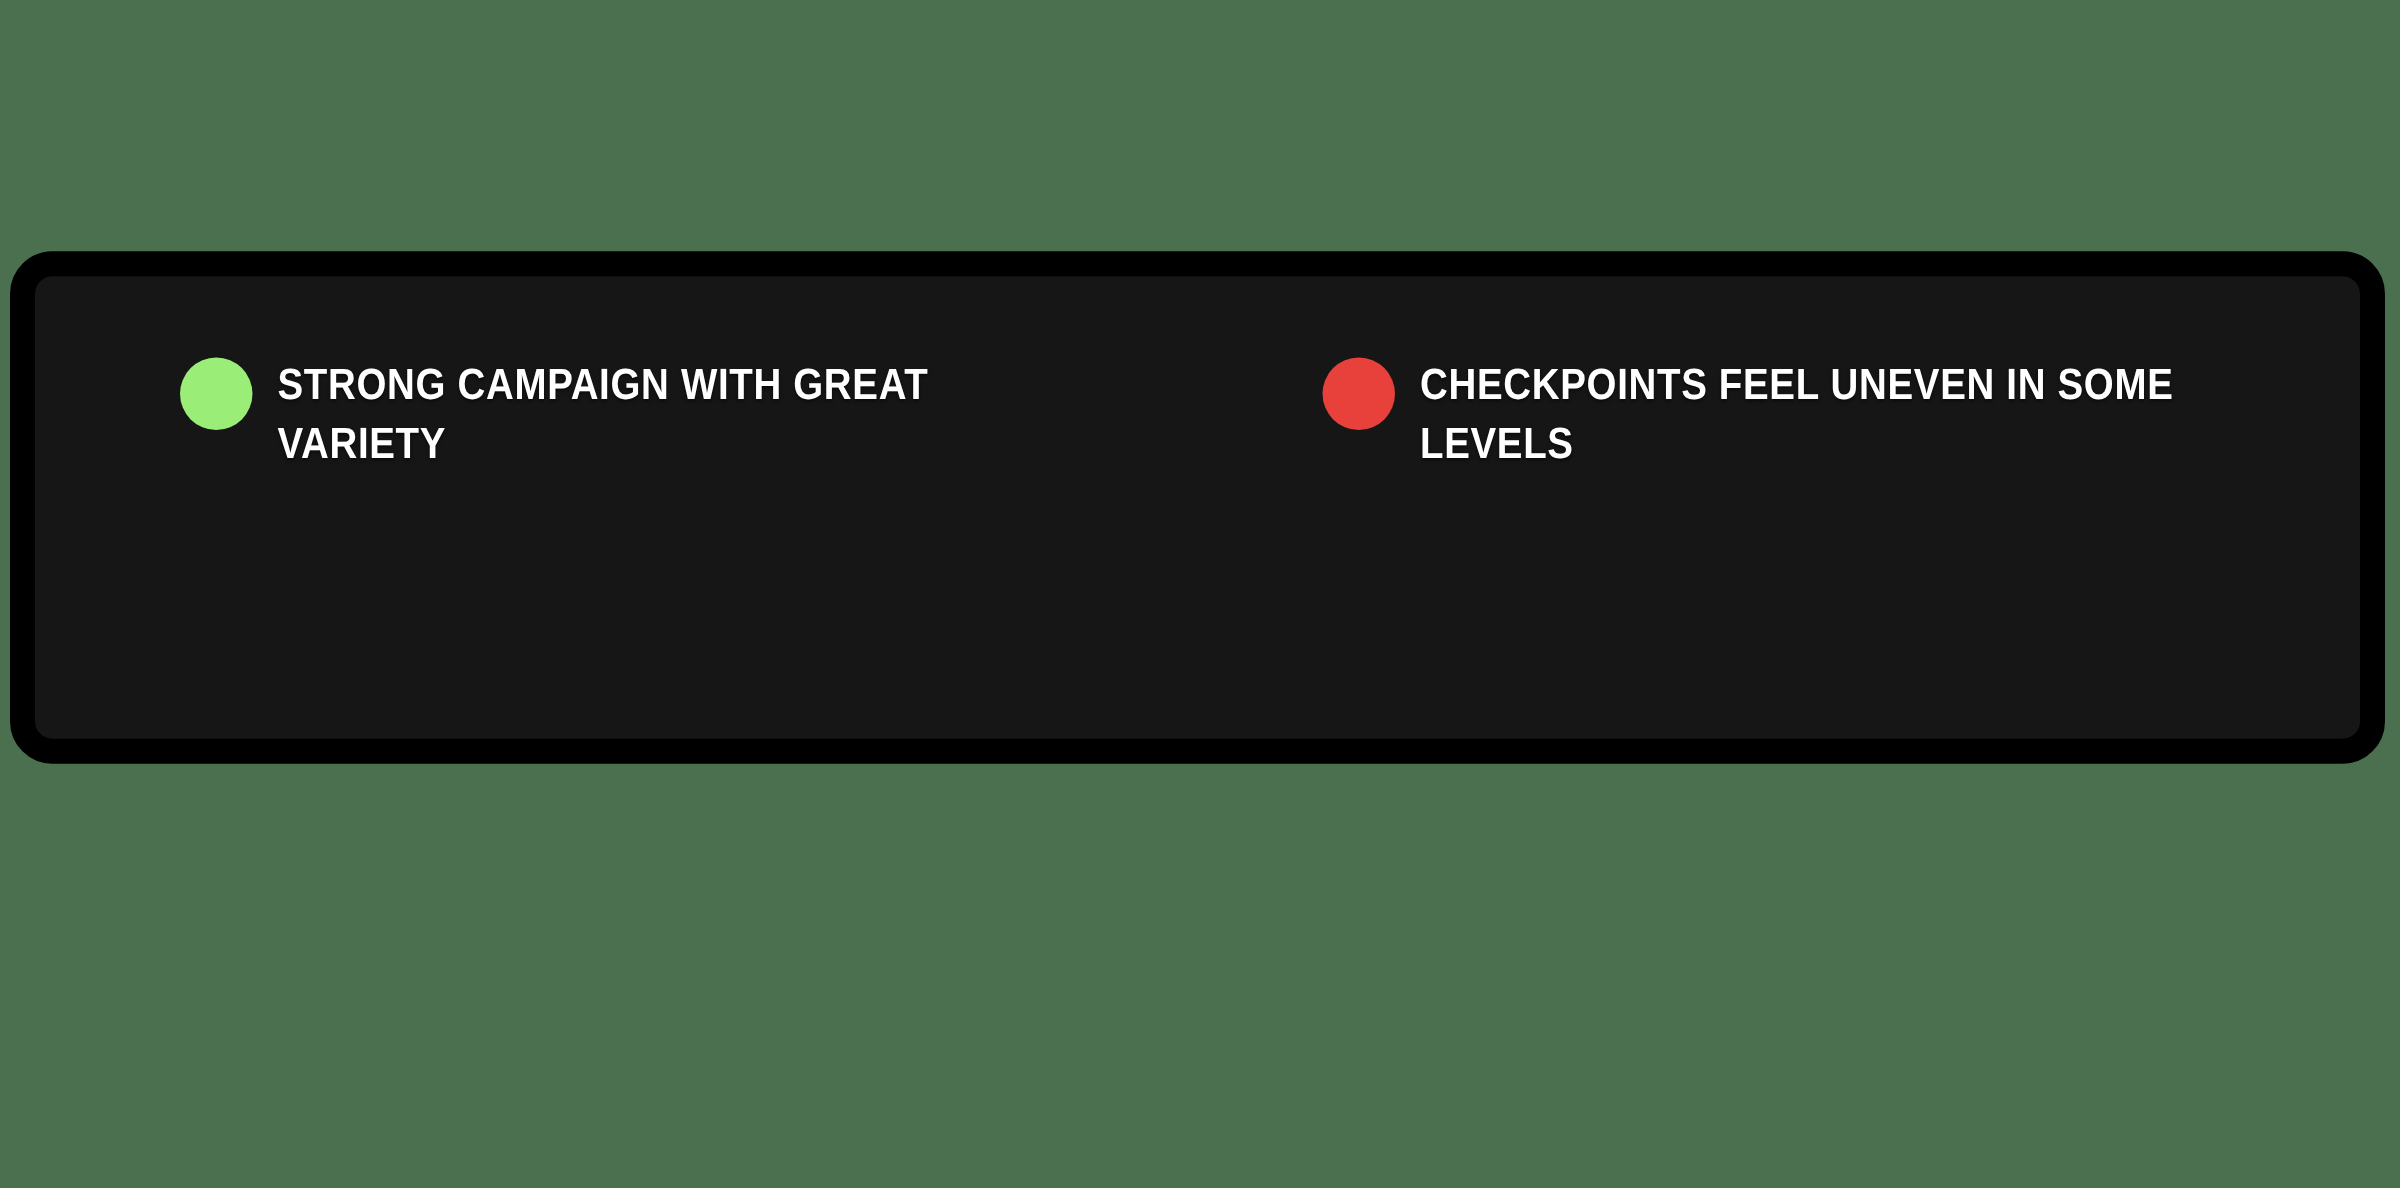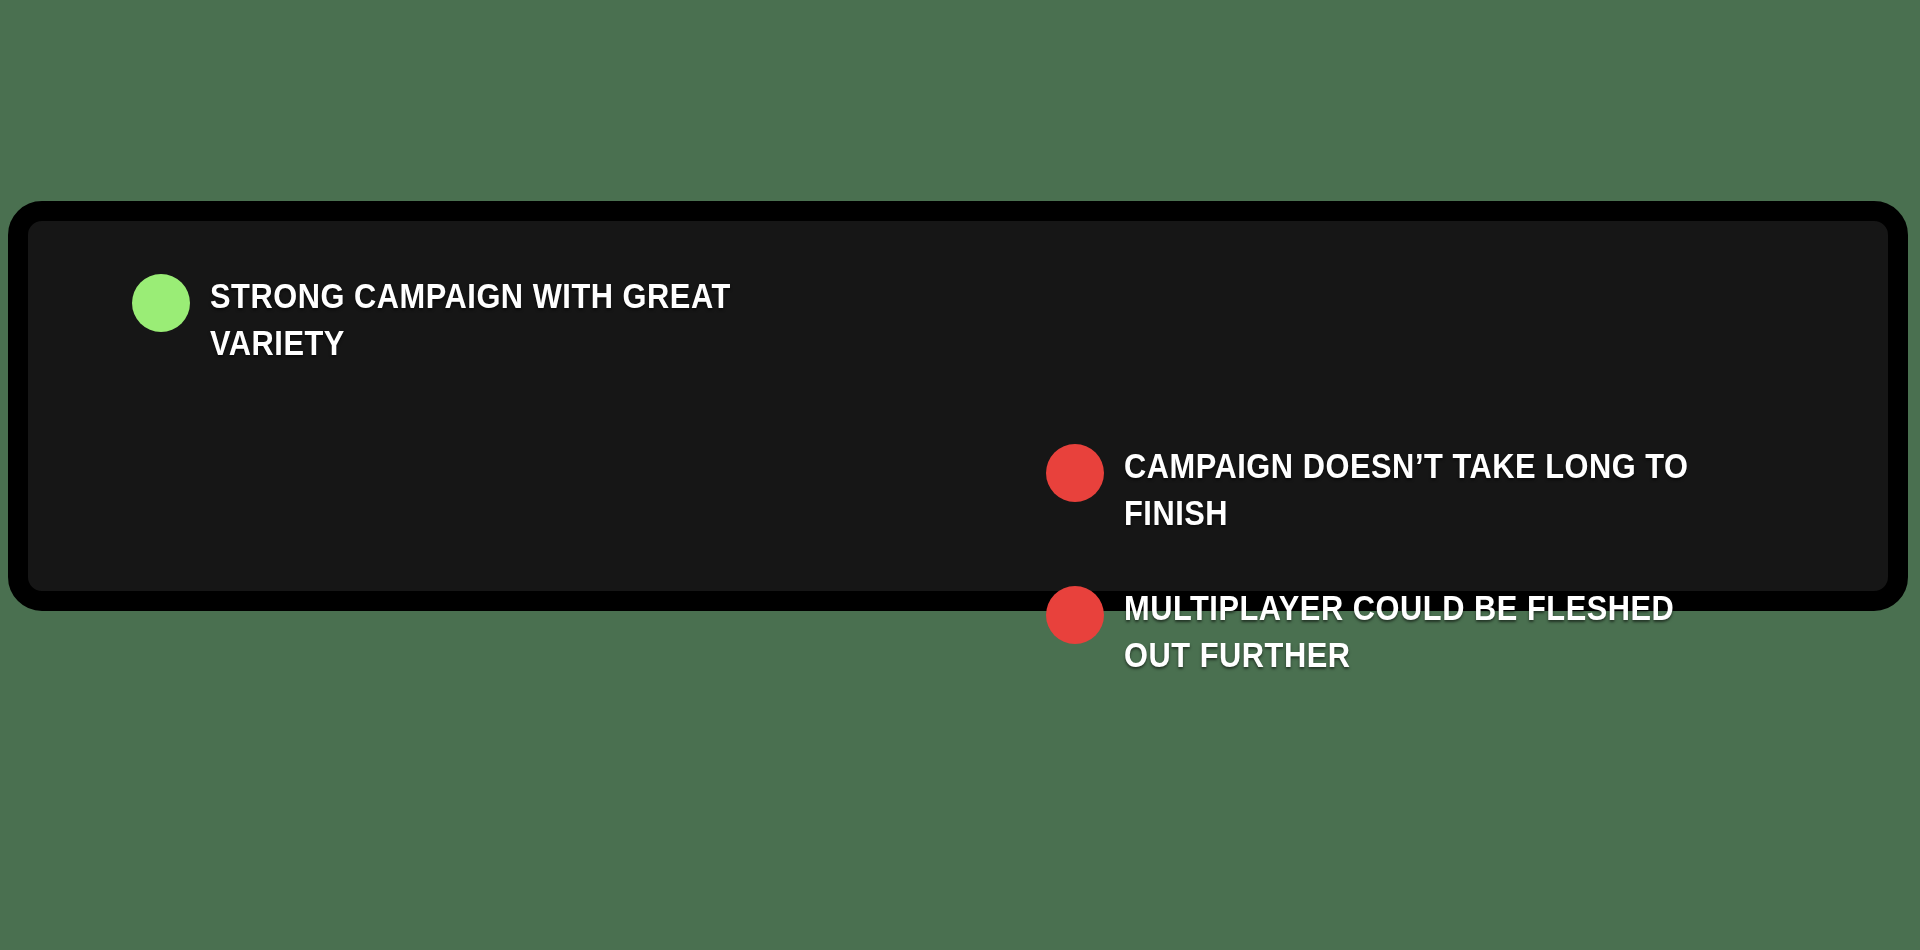--- a/index.html
+++ b/index.html
@@ -24,21 +24,21 @@
   
   .proscons-card {
     position: absolute;
     left: 8px;
     top: 201px;
     width: 1900px;
     height: 410px;
     background: #161616;
     border: 20px solid #000000;
     border-radius: 34px;
-    padding: 0;
+    padding: 12px;
   }
 
   .proscons-grid {
     position: relative;
     width: 100%;
     height: 100%;
   }
 
   .pc-column {
     position: absolute;
@@ -101,29 +101,25 @@
           <span class="pc-dot pro"></span>
           <span class="pc-text">STRONG CAMPAIGN WITH GREAT VARIETY</span>
         </div>
 
 
 
       </div>
 
       <div class="pc-column right">
 
-
-        <div class="pc-item r1">
+        <div class="pc-item r0">
           <span class="pc-dot con"></span>
-          <span class="pc-text">CAMPAIGN DOESN’T TAKE LONG TO FINISH</span>
+          <span class="pc-text">CHECKPOINTS FEEL UNEVEN IN SOME LEVELS</span>
         </div>
 
-        <div class="pc-item r2">
-          <span class="pc-dot con"></span>
-          <span class="pc-text">MULTIPLAYER COULD BE FLESHED OUT FURTHER</span>
-        </div>
+
 
       </div>
 
     </div>
   </div>
 
 </div>
 
 </body></html>

